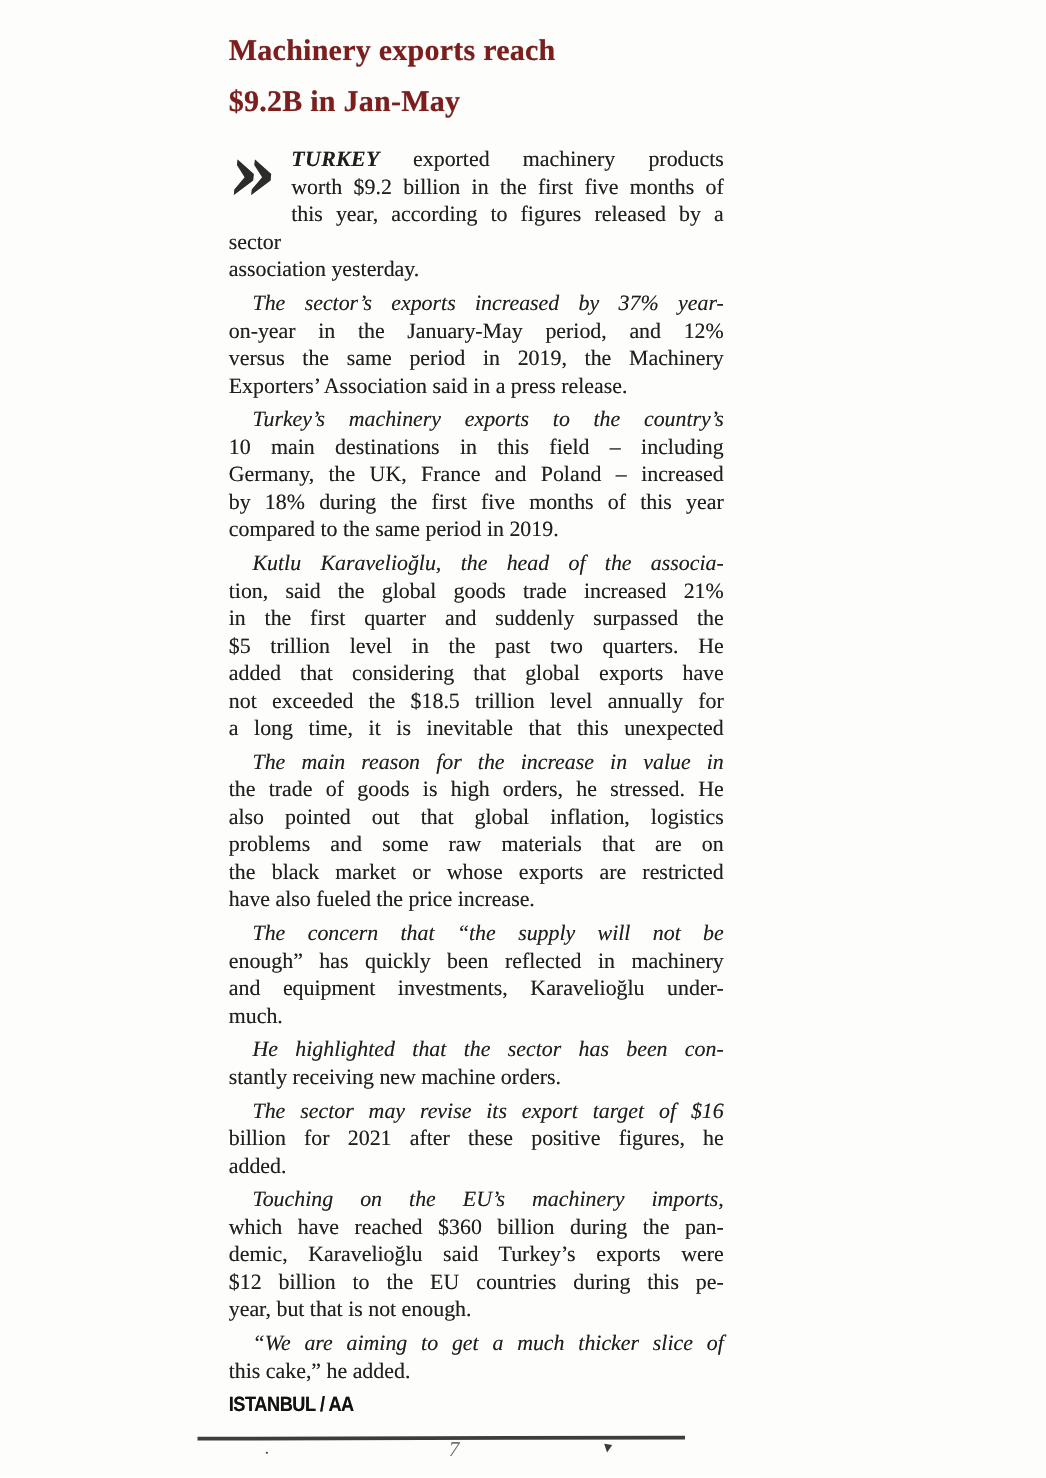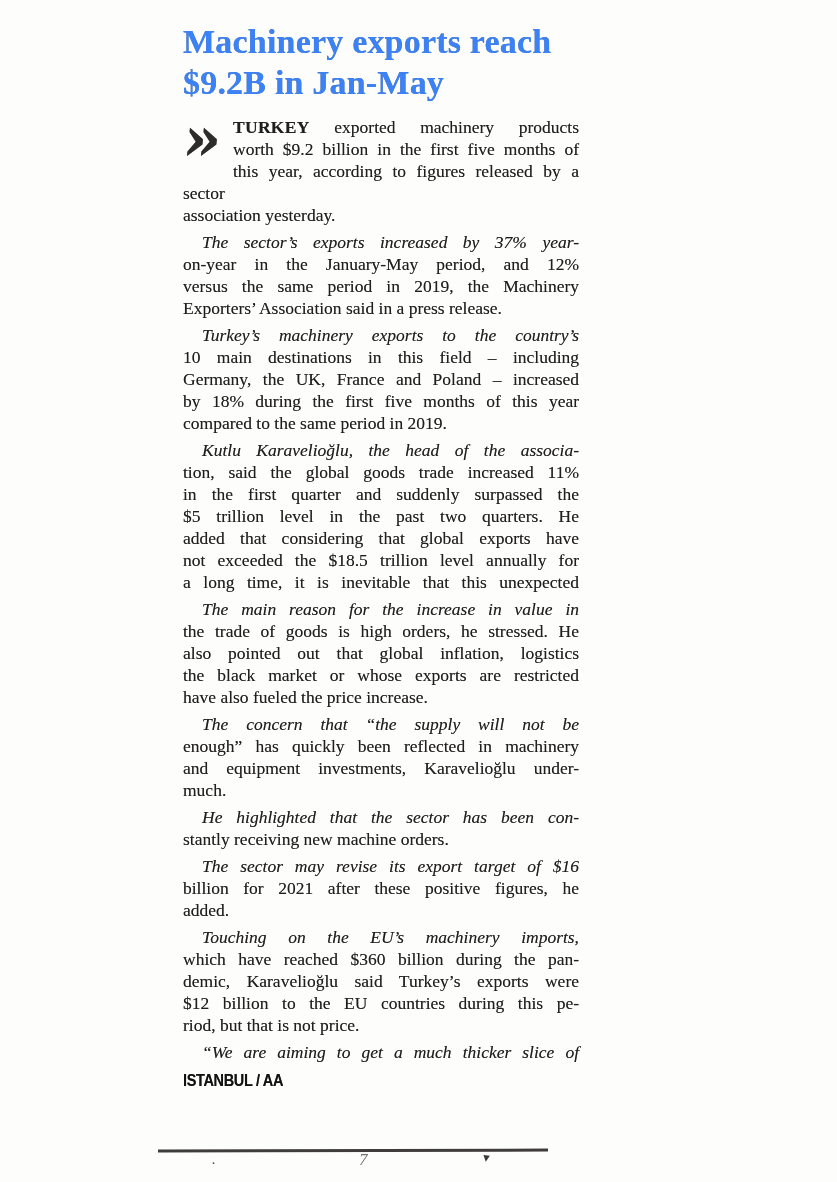--- a/index.html
+++ b/index.html
@@ -15,23 +15,23 @@
   .column {
     position: absolute;
     left: 183px;
     top: 21px;
     width: 396px;
     color: #1e1d1b;
   }
   .headline {
     font-family: "Liberation Serif", serif;
     font-weight: 700;
-    font-size: 34px;
+    font-size: 24px;
     line-height: 41px;
-    color: #3b82f6;
+    color: #7f1d1d;
     letter-spacing: 0.2px;
     margin-bottom: 13px;
     text-shadow: 0 0 0.6px rgba(20,20,20,0.55);
   }
   .body-text {
     font-size: 17.5px;
     line-height: 22px;
     color: #201f1d;
     text-shadow: 0 0 0.5px rgba(25,25,25,0.5);
   }
@@ -47,21 +47,21 @@
     font-size: 62px;
     line-height: 44px;
     font-weight: 700;
     color: #2d2c2a;
     transform: skewX(-6deg);
     letter-spacing: -4px;
     margin-right: 4px;
     margin-top: 1px;
     font-family: "DejaVu Serif", serif;
   }
-  .lead b { font-weight: 700; letter-spacing: 0.3px; }
+  .lead b { font-weight: 700; letter-spacing: 0.3px; font-style: italic; }
   .byline {
     margin-top: 6px;
     font-family: "Liberation Sans", sans-serif;
     font-weight: 700;
     font-size: 16.5px;
     letter-spacing: -0.4px;
     color: #121211;
     transform: scaleX(0.88);
     transform-origin: left center;
     text-shadow: 0 0 0.5px rgba(10,10,10,0.6);
@@ -115,31 +115,32 @@
           </div>
           <div class="para">
             <div class="line just indent">Turkey’s machinery exports to the country’s</div>
             <div class="line just">10 main destinations in this field – including</div>
             <div class="line just">Germany, the UK, France and Poland – increased</div>
             <div class="line just">by 18% during the first five months of this year</div>
             <div class="line">compared to the same period in 2019.</div>
           </div>
           <div class="para">
             <div class="line just indent">Kutlu Karavelioğlu, the head of the associa-</div>
-            <div class="line just">tion, said the global goods trade increased 11%</div>
+            <div class="line just">tion, said the global goods trade increased 21%</div>
             <div class="line just">in the first quarter and suddenly surpassed the</div>
             <div class="line just">$5 trillion level in the past two quarters. He</div>
             <div class="line just">added that considering that global exports have</div>
             <div class="line just">not exceeded the $18.5 trillion level annually for</div>
             <div class="line just">a long time, it is inevitable that this unexpected</div>
           </div>
           <div class="para">
             <div class="line just indent">The main reason for the increase in value in</div>
             <div class="line just">the trade of goods is high orders, he stressed. He</div>
             <div class="line just">also pointed out that global inflation, logistics</div>
+            <div class="line just">problems and some raw materials that are on</div>
             <div class="line just">the black market or whose exports are restricted</div>
             <div class="line">have also fueled the price increase.</div>
           </div>
           <div class="para">
             <div class="line just indent">The concern that “the supply will not be</div>
             <div class="line just">enough” has quickly been reflected in machinery</div>
             <div class="line just">and equipment investments, Karavelioğlu under-</div>
             <div class="line">much.</div>
           </div>
           <div class="para">
@@ -149,24 +150,25 @@
           <div class="para">
             <div class="line just indent">The sector may revise its export target of $16</div>
             <div class="line just">billion for 2021 after these positive figures, he</div>
             <div class="line">added.</div>
           </div>
           <div class="para">
             <div class="line just indent">Touching on the EU’s machinery imports,</div>
             <div class="line just">which have reached $360 billion during the pan-</div>
             <div class="line just">demic, Karavelioğlu said Turkey’s exports were</div>
             <div class="line just">$12 billion to the EU countries during this pe-</div>
-            <div class="line">riod, but that is not price.</div>
+            <div class="line">year, but that is not enough.</div>
           </div>
           <div class="para">
             <div class="line just indent">“We are aiming to get a much thicker slice of</div>
+            <div class="line">this cake,” he added.</div>
           </div>
         </div>
 
       <div class="byline">ISTANBUL / AA</div>
     </div>
   </div>
 
   <div class="bottom-rule"></div>
   <span class="scan-mark m0">·</span>
   <span class="scan-mark m1">7</span>

